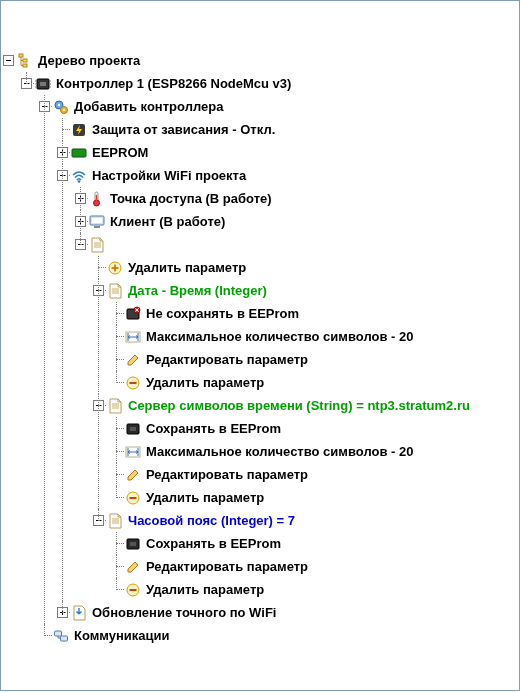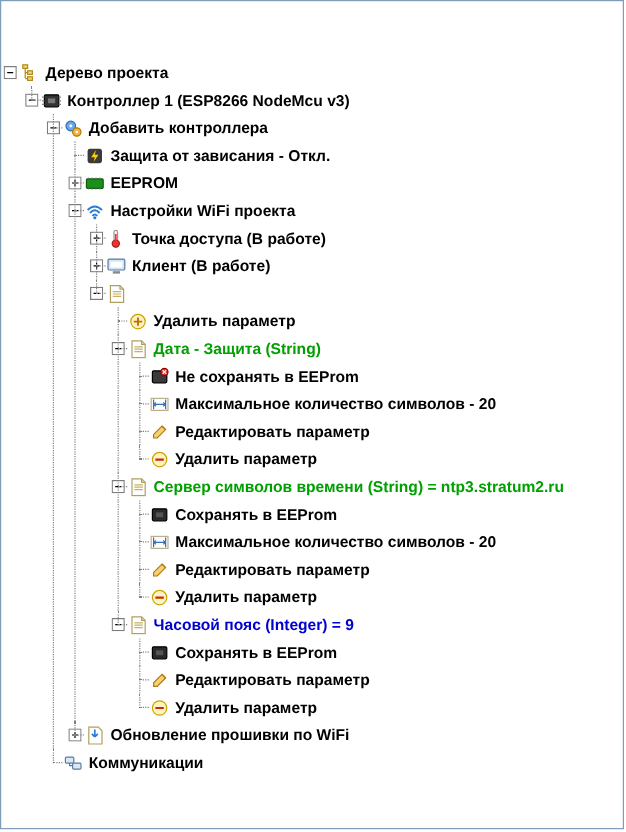--- a/index.html
+++ b/index.html
@@ -374,21 +374,21 @@
                             <span class="toggle">
                                 <svg width="11" height="11">
                                   <use href="#i-minus"></use>
                                 </svg>
                               </span>
                             <span class="icon">
                                 <svg width="16" height="16">
                                   <use href="#i-page"></use>
                                 </svg>
                               </span>
-                            <span class="label green">Дата - Защита (String)</span>
+                            <span class="label green">Дата - Время (Integer)</span>
                           </div>
                           <div class="children">
                             <div class="node">
                                 <div class="row">
                               <span class="toggle empty"></span>
                               <span class="icon">
                                     <svg width="16" height="16">
                                       <use href="#i-chip-red"></use>
                                     </svg>
                                   </span>
@@ -498,21 +498,21 @@
                             <span class="toggle">
                                 <svg width="11" height="11">
                                   <use href="#i-minus"></use>
                                 </svg>
                               </span>
                             <span class="icon">
                                 <svg width="16" height="16">
                                   <use href="#i-page"></use>
                                 </svg>
                               </span>
-                            <span class="label blue">Часовой пояс (Integer) = 9</span>
+                            <span class="label blue">Часовой пояс (Integer) = 7</span>
                           </div>
                           <div class="children">
                             <div class="node">
                                 <div class="row">
                               <span class="toggle empty"></span>
                               <span class="icon">
                                     <svg width="16" height="16">
                                       <use href="#i-chip-dark"></use>
                                     </svg>
                                   </span>
@@ -555,21 +555,21 @@
                     <span class="toggle">
                         <svg width="11" height="11">
                           <use href="#i-plus"></use>
                         </svg>
                       </span>
                     <span class="icon">
                         <svg width="16" height="16">
                           <use href="#i-download"></use>
                         </svg>
                       </span>
-                    <span class="label bold">Обновление прошивки по WiFi</span>
+                    <span class="label bold">Обновление точного по WiFi</span>
                   </div>
                 </div>
 
 
               </div>
             </div>
 
 
             <div class="node">
               <div class="row">

